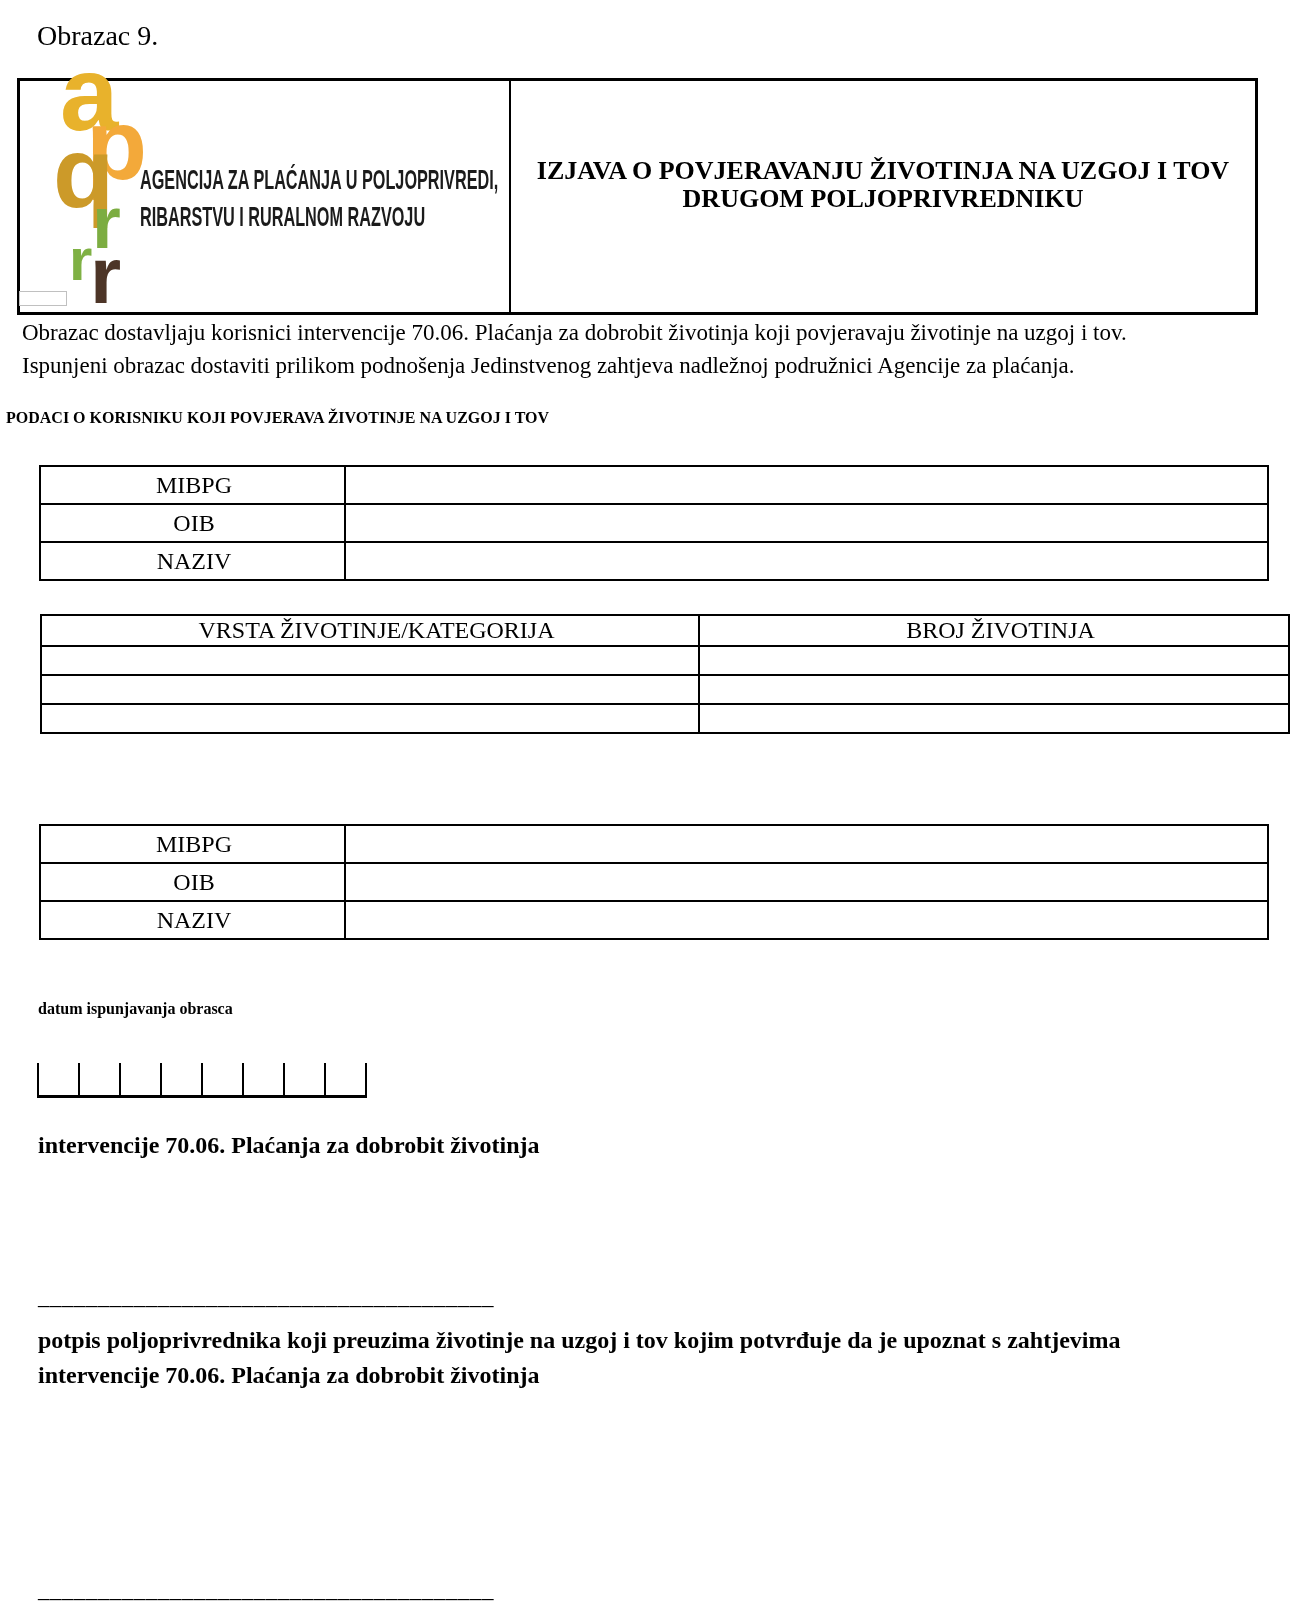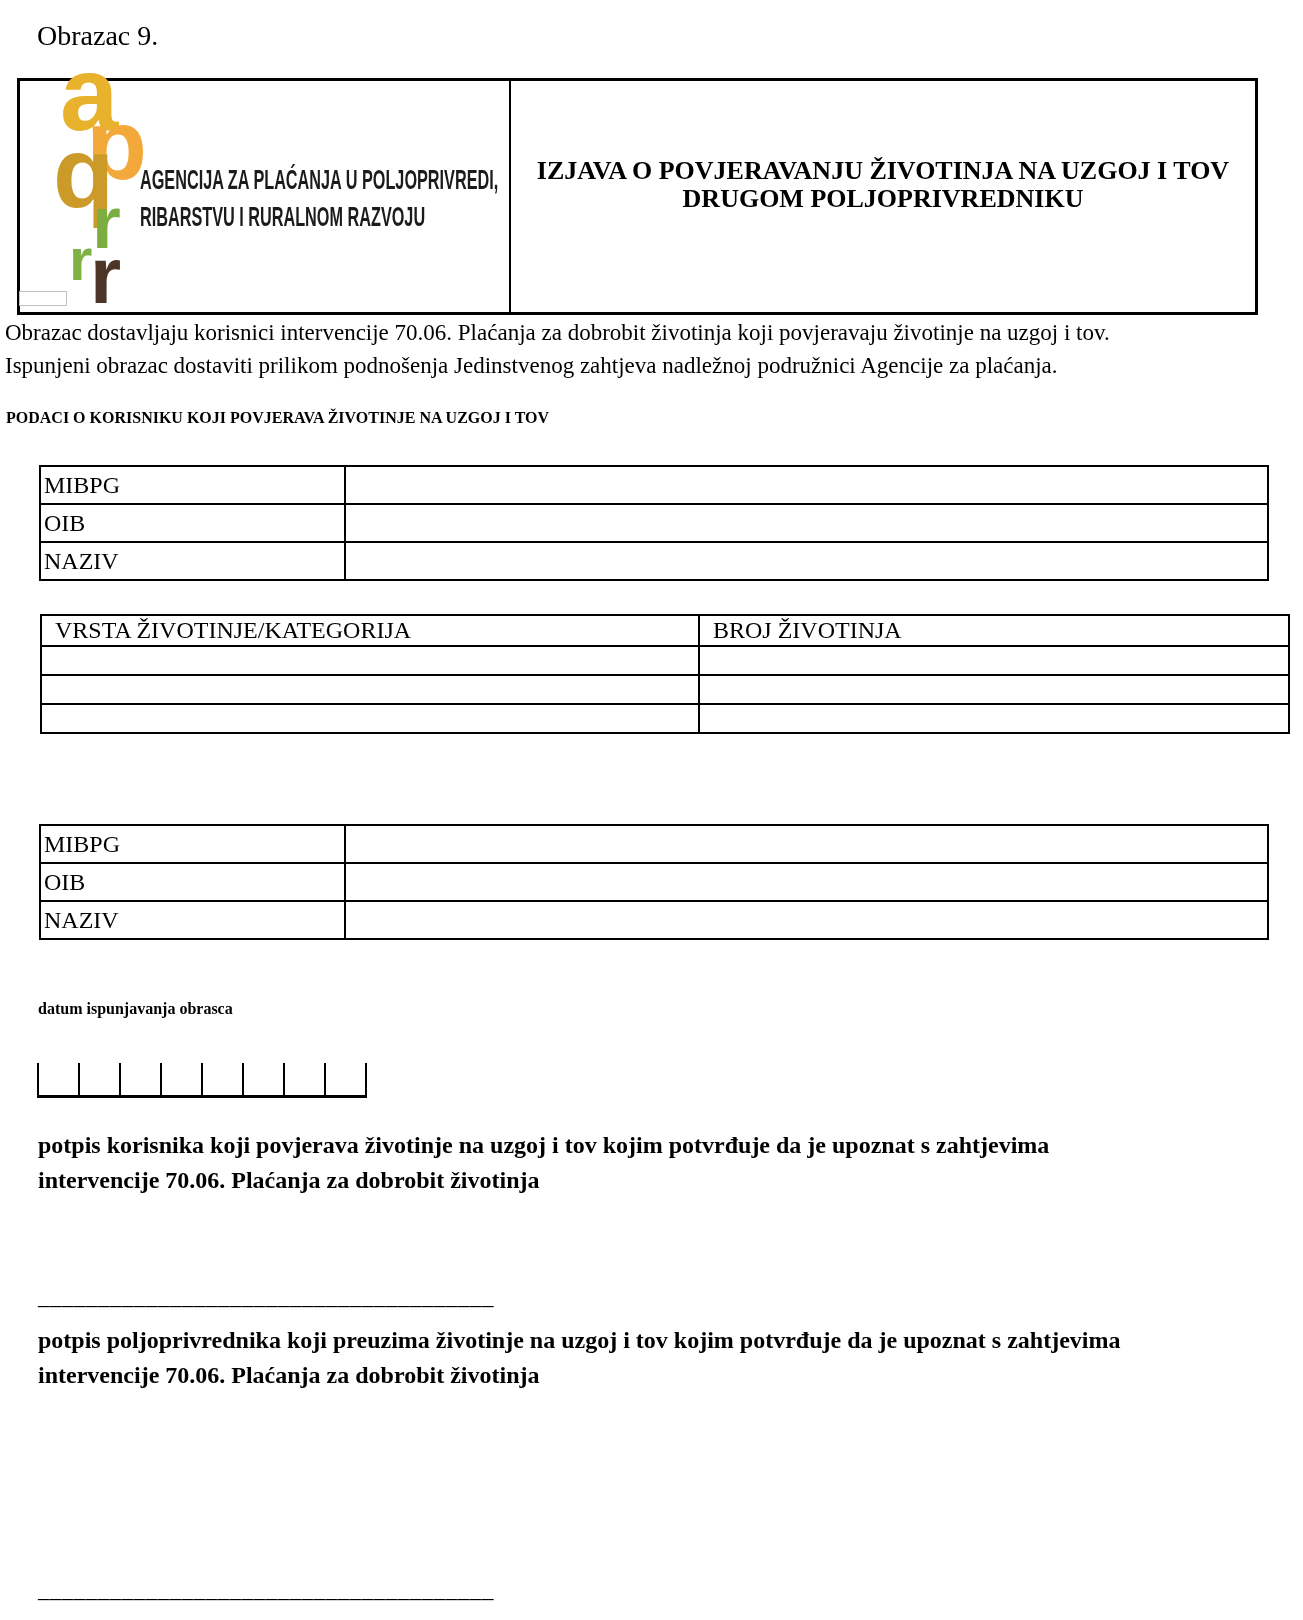--- a/index.html
+++ b/index.html
@@ -35,27 +35,27 @@
     position:absolute; left:120px; top:80px;
     font-family:"Liberation Sans", sans-serif; font-weight:bold;
     font-size:28px; line-height:37px; color:#1b1b1b;
     transform:scaleX(0.58); transform-origin:left top; white-space:nowrap;
   }
   .gray-artifact {
     position:absolute; left:-1px; top:210px; width:46px; height:13px;
     border:1px solid #c0c0c0;
   }
 
-  .intro { left:5px; top:316px; font-size:23px; line-height:33px; }
+  .intro { left:22px; top:316px; font-size:23px; line-height:33px; }
 
   .section-heading { font-weight:bold; font-size:16px; }
   .heading-1 { left:6px; top:409px; }
   .heading-2 { left:6px; top:764px; }
 
-  table.form-table { border-collapse:collapse; table-layout:fixed; }
+  table.form-table { border-collapse:collapse; table-layout:fixed;text-align:center; }
   table.form-table td { border:2px solid #000; font-size:24px; overflow:hidden; }
 
   .fields-table { width:1219px; }
   .fields-table tr { height:38px; }
   .fields-table td.label-cell { width:300px; padding:0 0 0 3px; vertical-align:middle; }
   .fields-table td.value-cell { width:919px; }
   .fields-1 { left:39px; top:465px; }
   .fields-2 { left:39px; top:824px; }
 
   .animals-table { left:40px; top:614px; width:1218px; }
@@ -178,21 +178,20 @@
     <div class="date-cell"></div>
     <div class="date-cell"></div>
     <div class="date-cell"></div>
     <div class="date-cell"></div>
     <div class="date-cell"></div>
     <div class="date-cell"></div>
     <div class="date-cell"></div>
   </div>
 
   <div class="abs sig-text sig-text-1">
-    <div>potpis korisnika koji povjerava životinje na uzgoj i tov kojim potvrđuje da je upoznat s zahtjevima</div>
     <div>intervencije 70.06. Plaćanja za dobrobit životinja</div>
   </div>
   <div class="abs sig-line sig-line-1">______________________________________</div>
 
   <div class="abs sig-text sig-text-2">
     <div>potpis poljoprivrednika koji preuzima životinje na uzgoj i tov kojim potvrđuje da je upoznat s zahtjevima</div>
     <div>intervencije 70.06. Plaćanja za dobrobit životinja</div>
   </div>
   <div class="abs sig-line sig-line-2">______________________________________</div>
 

